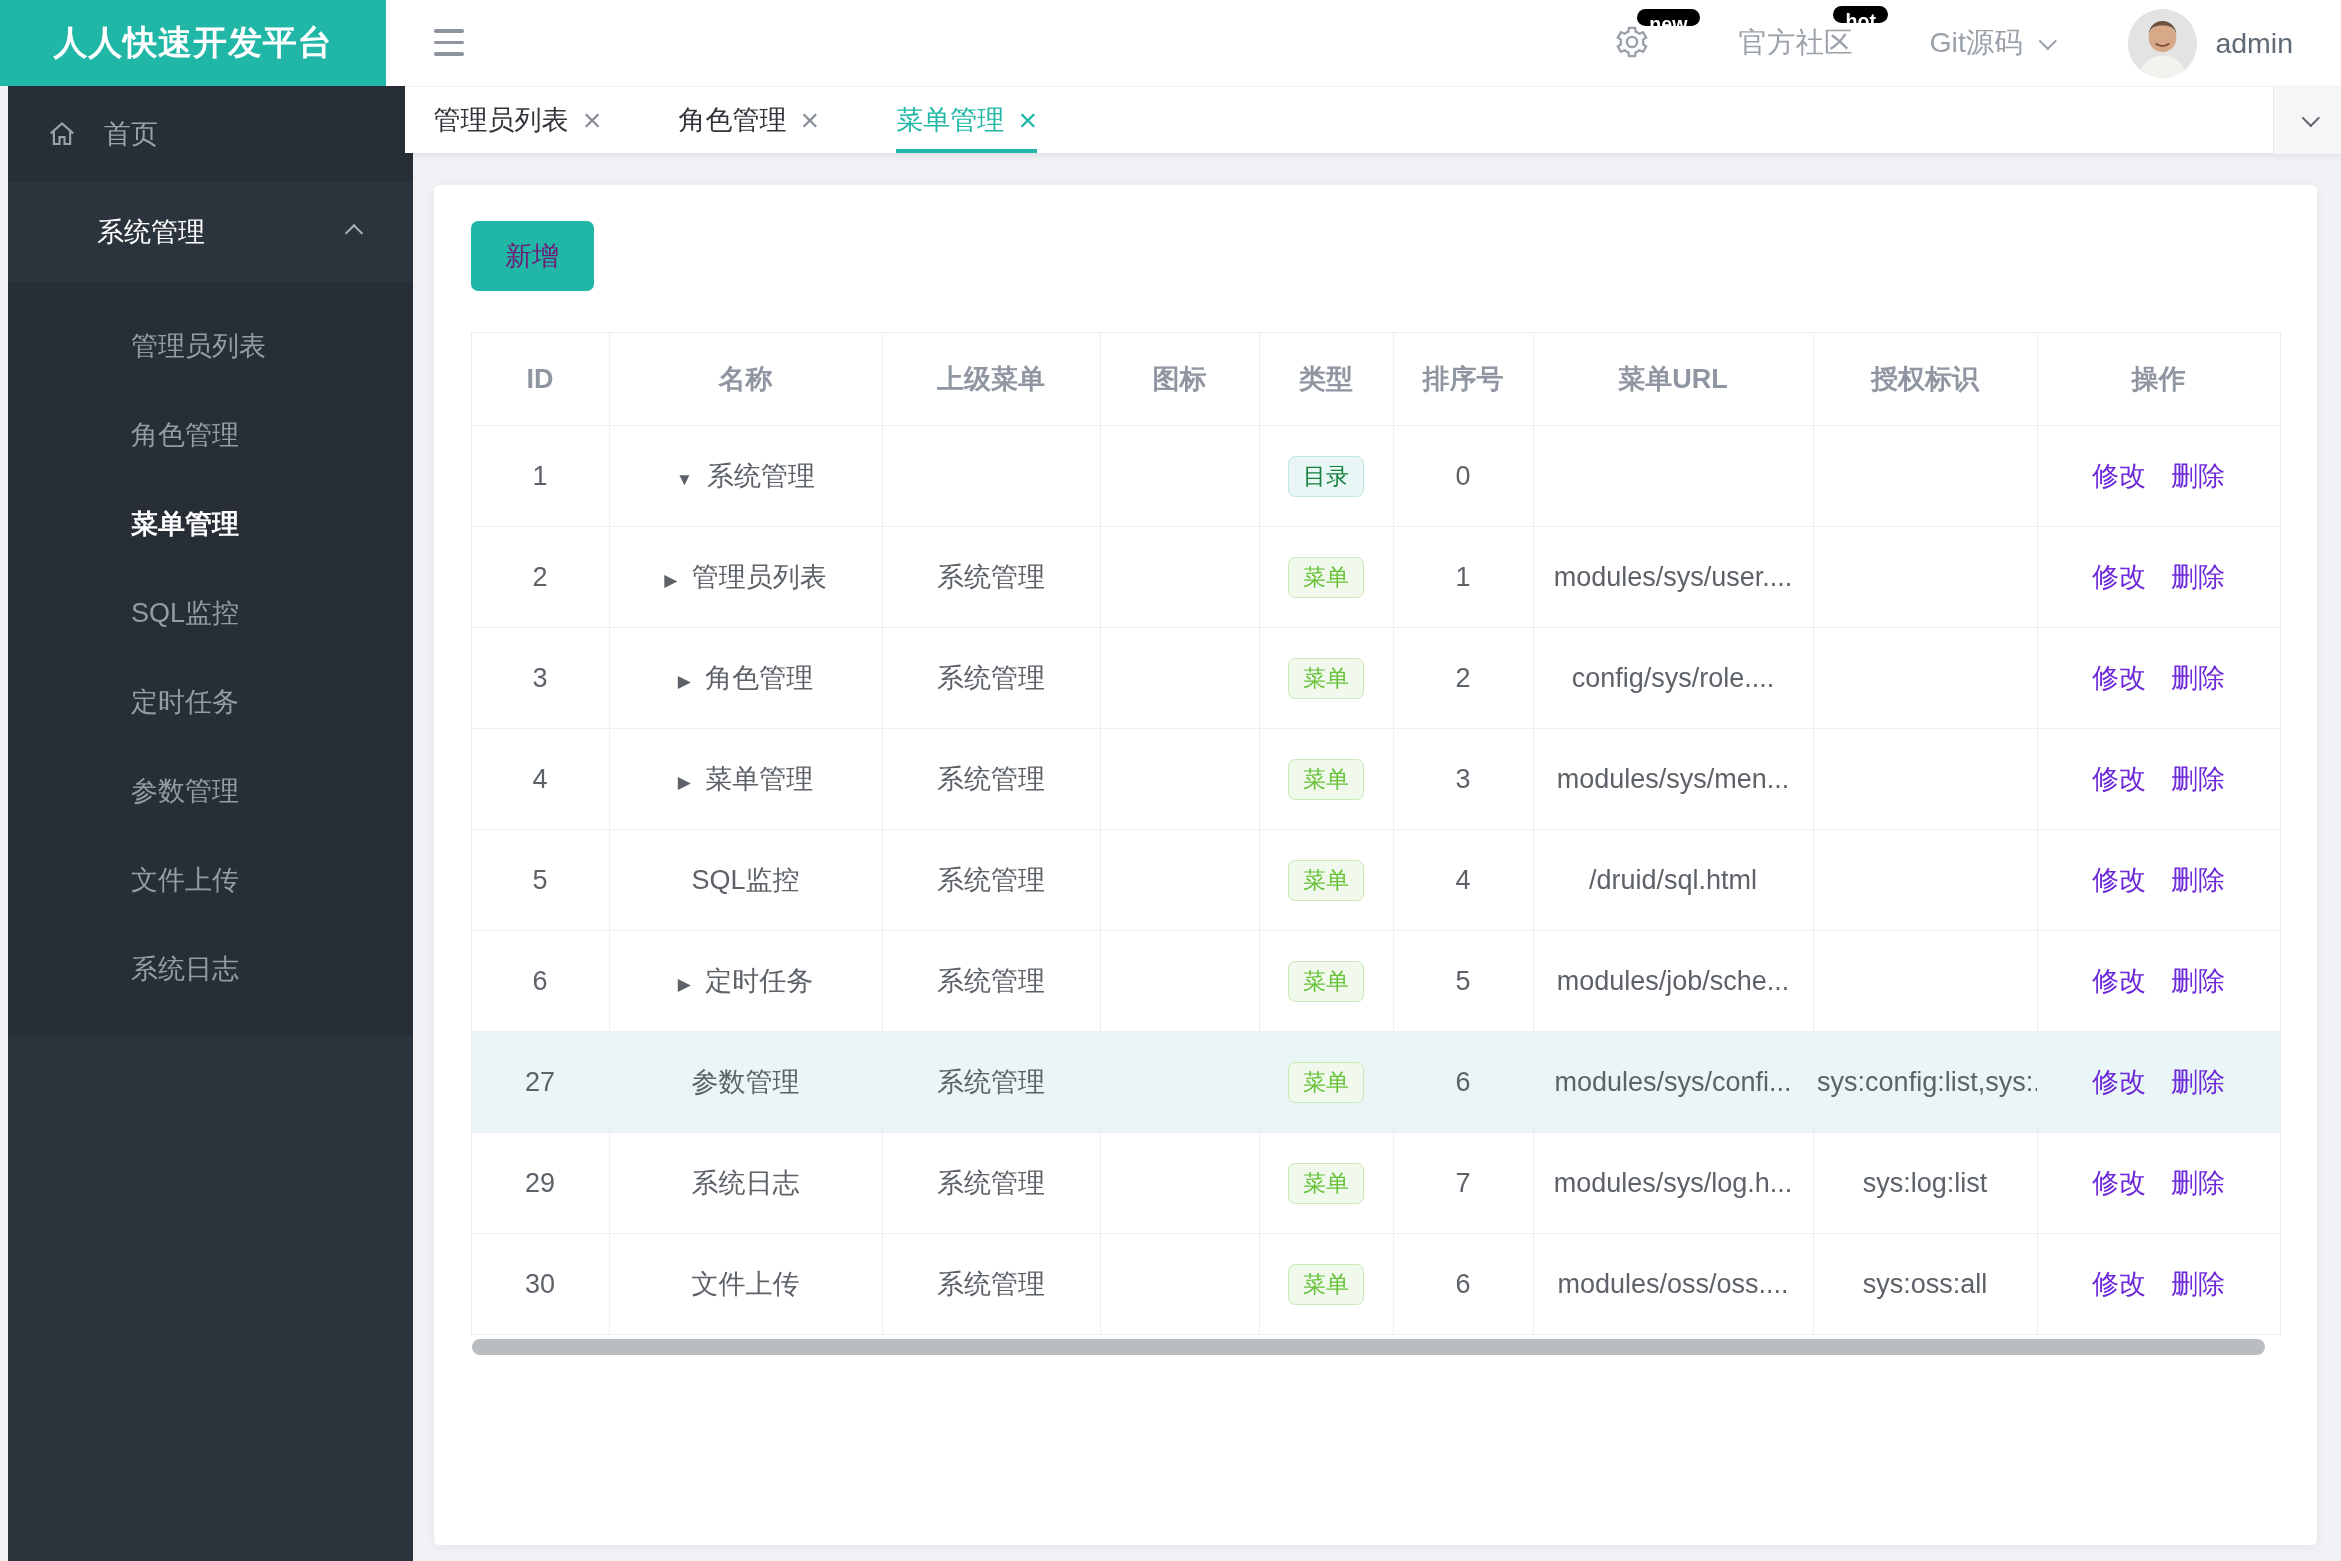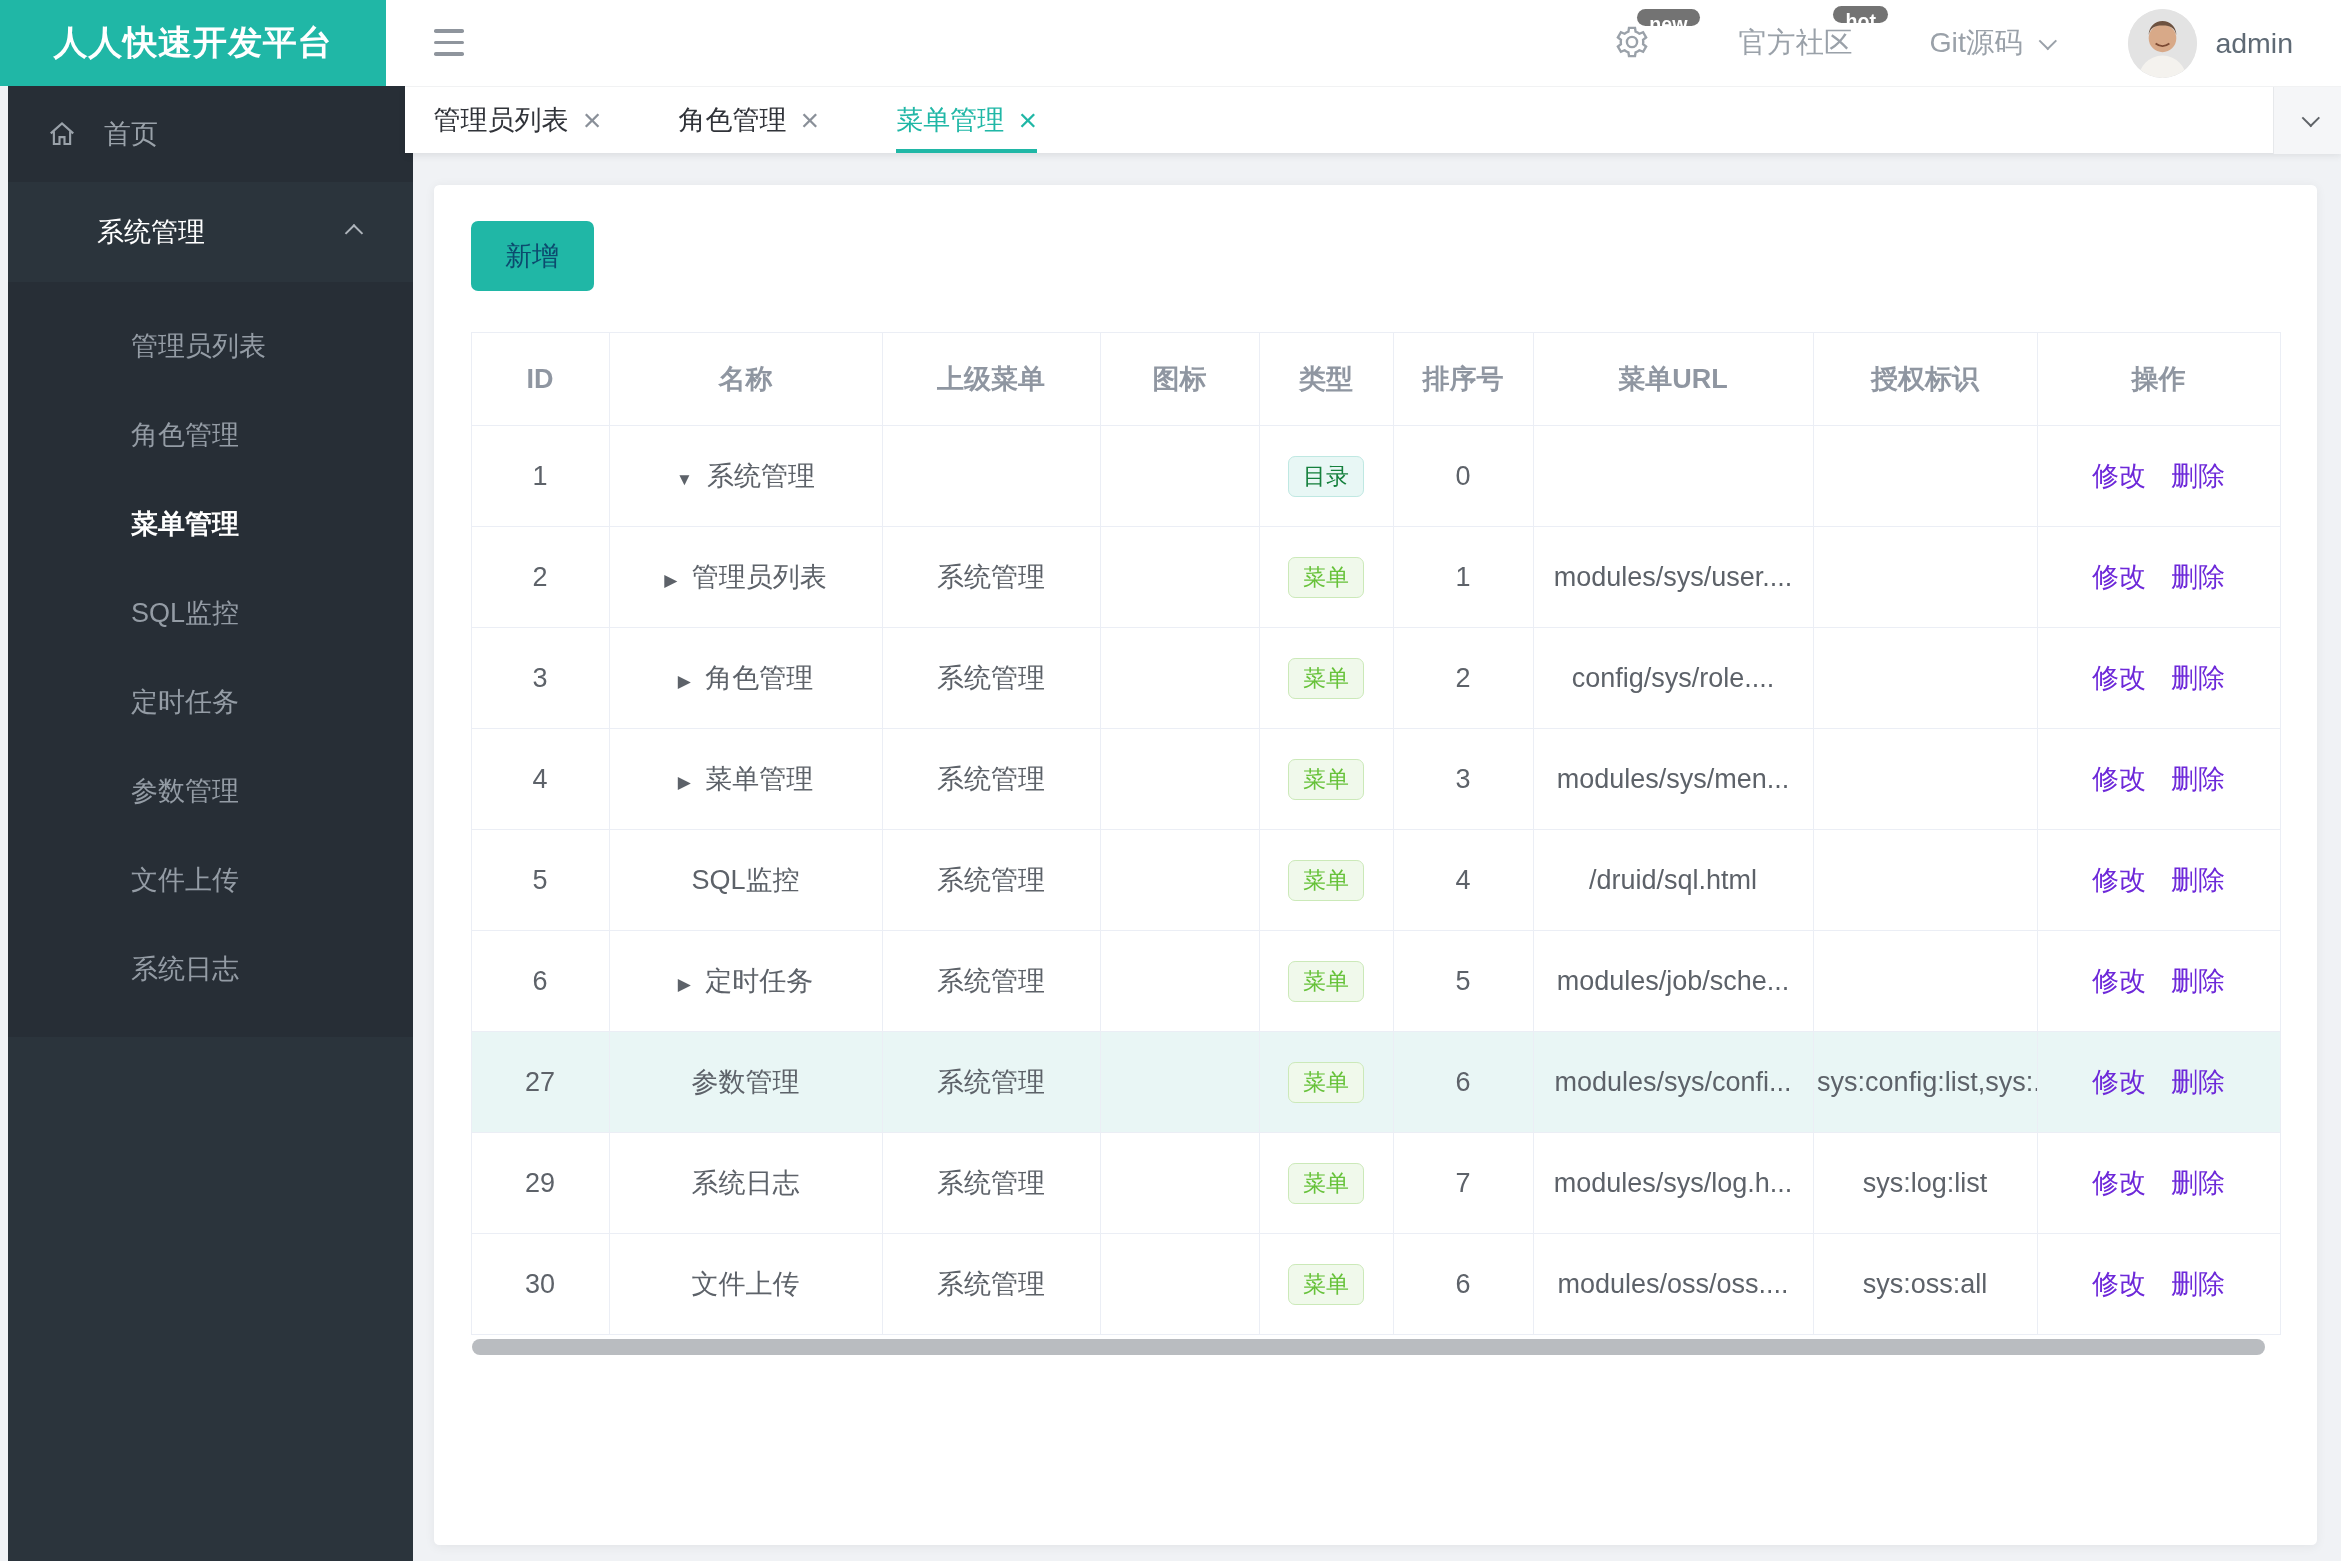--- a/index.html
+++ b/index.html
@@ -10,21 +10,21 @@
   
   .topbar { position:absolute; top:0; left:0; right:0; height:86px; background:#fff; z-index:5; }
   .logo { position:absolute; top:0; left:0; width:386px; height:86px; background:#20b7a6;
           display:flex; align-items:center; justify-content:center;
           color:#fff; font-size:34px; font-weight:bold; letter-spacing:0.9px; }
   .hamburger { position:absolute; left:434px; top:29px; width:30px; height:27px; cursor:pointer;
                display:flex; flex-direction:column; justify-content:space-between; }
   .hamburger span { display:block; height:3.6px; border-radius:1.8px; background:#8f959d; }
   .top-right { position:absolute; right:49px; top:0; height:86px; display:flex; align-items:center; }
   .gear-wrap { position:relative; margin-right:19.6px; cursor:pointer; }
-  .pill { position:absolute; background:#737373; color:#fff; font-size:19.6px; font-weight:bold;
+  .pill { position:absolute; background:#000000; color:#fff; font-size:19.6px; font-weight:bold;
           height:17px; line-height:30px; padding:0 12.5px; border-radius:16px; }
   .pill-new { top:-14.2px; left:23px; }
   .pill-hot { top:-18px; right:-36px; }
   .top-link { position:relative; color:#9aa1a9; font-size:28.5px; cursor:pointer; }
   .community-wrap { margin-left:69px; }
   .git-wrap { margin-left:77px; display:flex; align-items:center; gap:16px; }
   .chev { display:inline-block; width:12.5px; height:12.5px; border-right:2.7px solid #9aa1a9; border-bottom:2.7px solid #9aa1a9; }
   .chev-down { transform:rotate(45deg) translateY(-3.6px); }
   .user-menu { display:flex; align-items:center; margin-left:77px; cursor:pointer; }
   .avatar { width:69px; height:69px; border-radius:50%; overflow:hidden; background:#e3e3e3; }
@@ -52,21 +52,21 @@
   .chev-up { transform:rotate(-135deg) translateY(-1.8px); margin-left:auto; border-color:#aeb4bb; }
   .side-sub { background:#272e36; padding:19.6px 0 23px; }
   .side-item { height:89px; line-height:89px; padding-left:123px; color:#949ca5; font-size:27px; cursor:pointer; }
   .side-item.active { color:#ffffff; font-weight:bold; }
 
   
   .content { position:absolute; left:405px; top:153px; right:0; bottom:0; background:#f0f2f5; overflow:hidden; }
   .card { margin:32px 25px 0 28.5px; height:1360px; background:#fff; border-radius:5.3px;
           box-shadow:0 1.8px 10.7px rgba(0,0,0,.06); position:relative; }
   .btn-add { display:inline-block; margin:36px 0 0 37px; width:123px; height:70px; background:#20b7a6;
-             border:none; border-radius:7.1px; color:#0c4a6e; font-size:27px; cursor:pointer;
+             border:none; border-radius:7.1px; color:#701a75; font-size:27px; cursor:pointer;
              font-family:inherit; }
 
   
   .tbl-wrap { margin:41px 37px 0 37px; width:1809px; }
   table { border-collapse:collapse; table-layout:fixed; width:1809px; }
   th, td { border:0.9px solid #ebeef5; text-align:center; vertical-align:middle; overflow:hidden; }
   th { height:93px; font-size:27px; color:#8f96a1; font-weight:bold; background:#fff; }
   td { height:101px; font-size:27px; color:#5d6269; padding:0 12.5px; white-space:nowrap; }
   tr.hl td { background:#e9f6f5; }
   .arrow { font-size:17px; color:#5d6269; margin-right:14.2px; cursor:pointer; }

